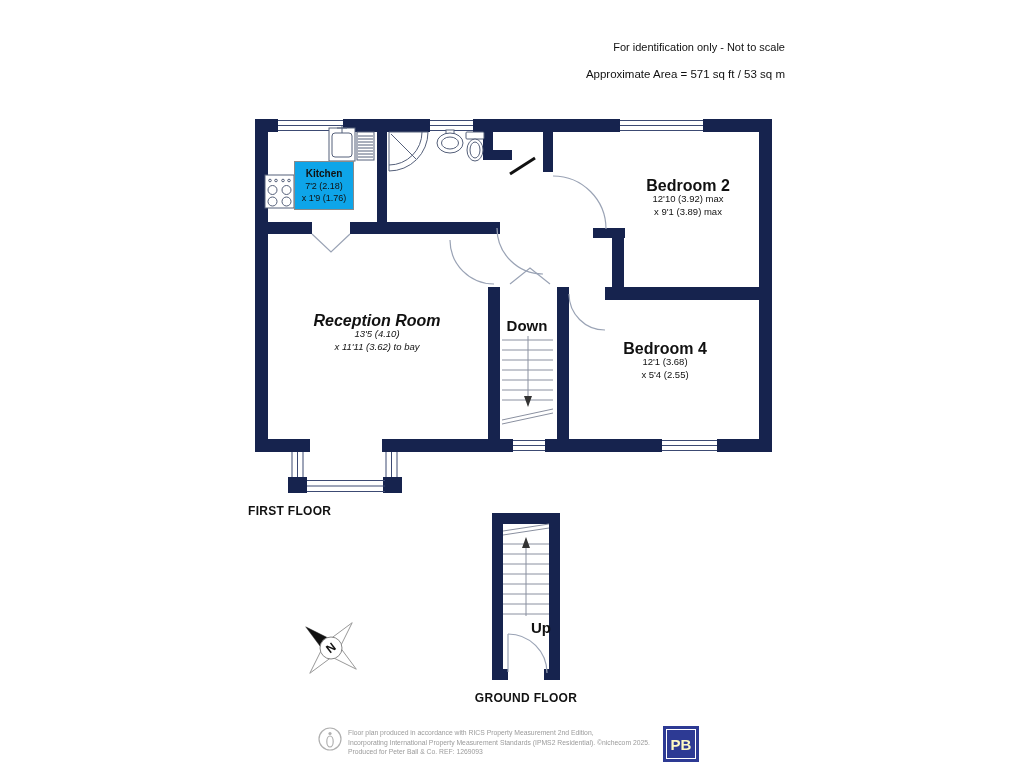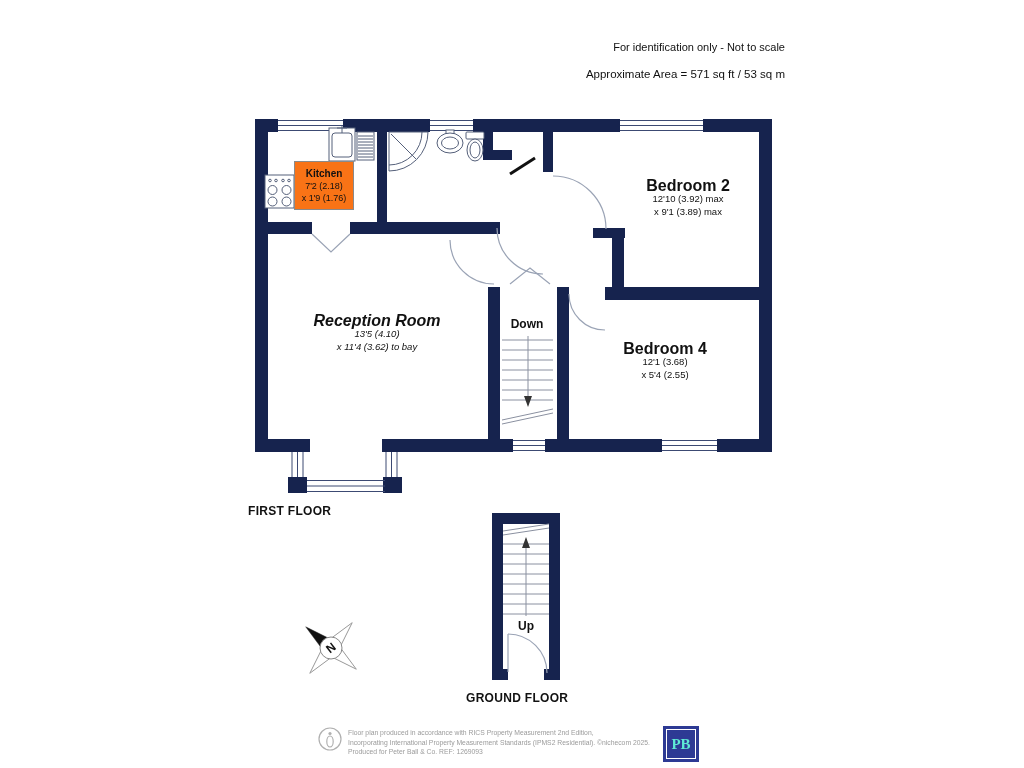--- a/index.html
+++ b/index.html
@@ -11,31 +11,31 @@
   .winline{stroke:#3c4a73;stroke-width:1;}
   .fixture{stroke:#55607a;stroke-width:1;fill:#ffffff;}
   .fixline{stroke:#55607a;stroke-width:1;fill:none;}
   .arc{stroke:#9aa3b5;stroke-width:1.2;fill:none;}
   .stair{stroke:#8a90a0;stroke-width:1;fill:none;}
   .page-title{top:1px;left:66px;width:958px;text-align:center;font-size:18px;font-weight:bold;letter-spacing:0.2px;}
   .area-text{top:24px;right:239px;font-size:11.5px;margin-top:44px;}
   .disclaimer{top:41px;right:239px;font-size:11px;margin-left:40px;}
   .room-label{position:absolute;text-align:center;font-size:9.5px;line-height:13px;color:#111;}
   .room-label .rname{font-weight:bold;font-size:16px;}
-  .kitchen-box{left:294px;top:161px;width:58px;height:47px;background:#f97316;border:1px solid #8a8a8a;
+  .kitchen-box{left:294px;top:161px;width:58px;height:47px;background:#0ea5e9;border:1px solid #8a8a8a;
                font-size:9px;line-height:12px;display:flex;flex-direction:column;justify-content:center;}
   .kitchen-box .rname{font-size:10px;}
-  .stair-label{position:absolute;width:50px;text-align:center;font-size:12px;font-weight:bold;}
+  .stair-label{position:absolute;width:50px;text-align:center;font-size:15px;font-weight:bold;}
   .floor-caption{position:absolute;font-size:12px;font-weight:bold;letter-spacing:0.3px;}
   .footer-text{left:348px;top:728px;width:312px;font-size:6.8px;line-height:9.5px;color:#9b9b9b;}
   .pb-logo{left:663px;top:726px;width:36px;height:36px;background:var(--logo-blue,#2d3a94);
            padding:3px;box-sizing:border-box;}
   .pb-logo-inner{width:100%;height:100%;border:1.5px solid #fff;box-sizing:border-box;
                  display:flex;align-items:center;justify-content:center;
-                 color:#5eead4;font-weight:bold;font-size:15px;line-height:1;font-family:Liberation Serif, serif;}
+                 color:#fef9c3;font-weight:bold;font-size:15px;line-height:1;}
 </style>
 </head>
 <body>
 
 <div class="page">
 
   <svg width="1024" height="768" viewBox="0 0 1024 768">
 
     <g>
 
@@ -227,40 +227,40 @@
 
   <div class="room-label kitchen-box abs">
     <div class="rname">Kitchen</div>
     <div>7'2 (2.18)</div>
     <div>x 1'9 (1.76)</div>
   </div>
 
   <div class="room-label" style="left:297px;top:314px;width:160px;font-style:italic;">
     <div class="rname">Reception Room</div>
     <div>13'5 (4.10)</div>
-    <div>x 11'4 (3.62) to bay</div>
+    <div>x 11'11 (3.62) to bay</div>
   </div>
 
   <div class="room-label" style="left:608px;top:179px;width:160px;">
     <div class="rname">Bedroom 2</div>
     <div>12'10 (3.92) max</div>
     <div>x 9'1 (3.89) max</div>
   </div>
 
   <div class="room-label" style="left:585px;top:342px;width:160px;">
     <div class="rname">Bedroom 4</div>
     <div>12'1 (3.68)</div>
     <div>x 5'4 (2.55)</div>
   </div>
 
   <div class="stair-label" style="left:502px;top:317px;">Down</div>
-  <div class="stair-label" style="left:501px;top:619px;">Up</div>
+  <div class="stair-label" style="left:501px;top:619px;text-align:right;">Up</div>
 
   <div class="floor-caption" style="left:248px;top:504px;">FIRST FLOOR</div>
-  <div class="floor-caption" style="left:466px;top:691px;width:120px;text-align:left;">GROUND FLOOR</div>
+  <div class="floor-caption" style="left:466px;top:691px;width:120px;text-align:center;">GROUND FLOOR</div>
 
   <div class="abs footer-text">
     <div>Floor plan produced in accordance with RICS Property Measurement 2nd Edition,</div>
     <div>Incorporating International Property Measurement Standards (IPMS2 Residential).  ©nichecom 2025.</div>
     <div>Produced for Peter Ball &amp; Co.   REF: 1269093</div>
   </div>
 
   <div class="abs pb-logo">
     <div class="pb-logo-inner">PB</div>
   </div>

